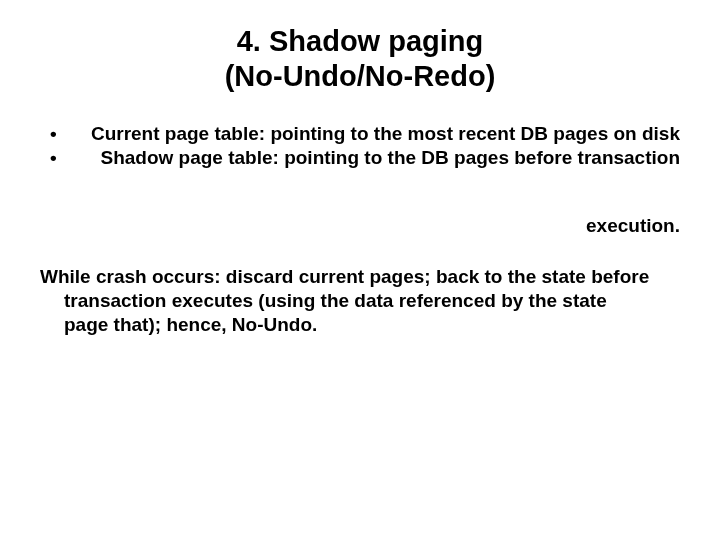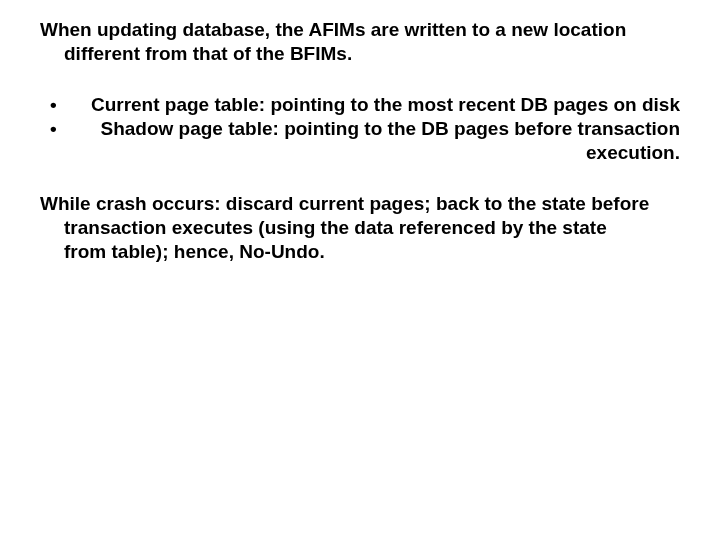--- a/index.html
+++ b/index.html
@@ -57,45 +57,46 @@
   }
   .bullets li::before {
     content: "•";
     position: absolute;
     left: 0;
     top: 0;
   }
   .bullet-cont {
     display: block;
     padding-left: 0;
+    margin-top: 44px;
   }
 </style>
 </head>
 <body>
 
 <div class="slide">
 
+  <div class="title">
+    <span>4. Shadow paging</span><br>
+    <span>(No-Undo/No-Redo)</span>
+  </div>
 
-  <div class="para">
-    <span>When updating database, the AFIMs are written to a new location</span><br>
-    <span class="indent-cont">different from that of the BFIMs.</span>
-  </div>
 
   <div class="block">
     <ul class="bullets">
       <li>
         <span>Current page table: pointing to the most recent DB pages on disk</span>
       </li>
       <li>
         <span>Shadow page table: pointing to the DB pages before transaction</span>
         <span class="bullet-cont">execution.</span>
       </li>
     </ul>
   </div>
 
   <div class="para">
     <span>While crash occurs: discard current pages; back to the state before</span><br>
     <span class="indent-cont">transaction executes (using the data referenced by the state</span><br>
-    <span class="indent-cont">from table); hence, No-Undo.</span>
+    <span class="indent-cont">page that); hence, No-Undo.</span>
   </div>
 
 
 </div>
 
 </body></html>

